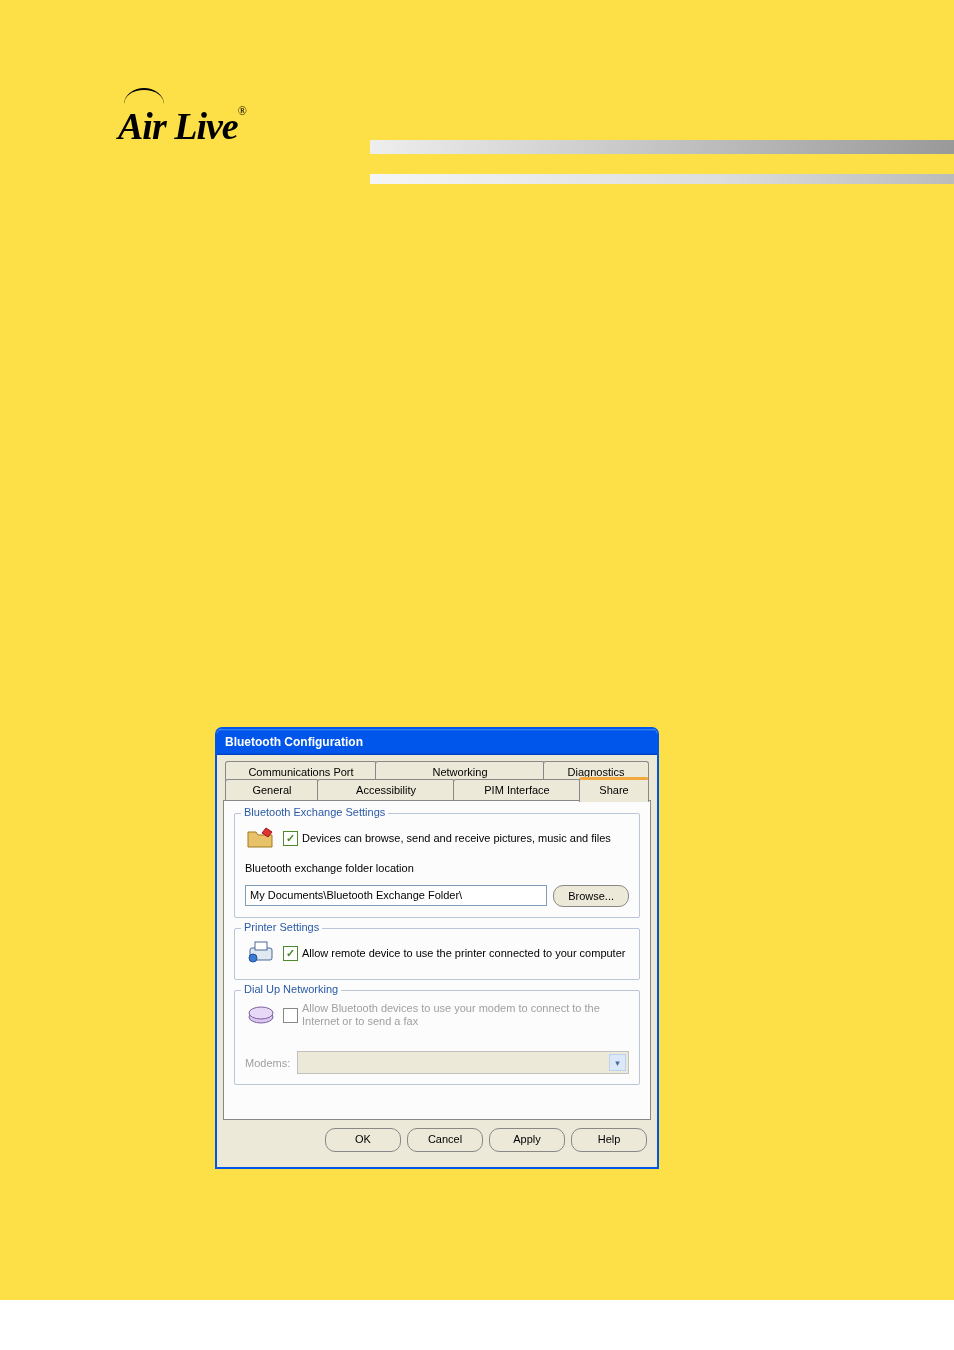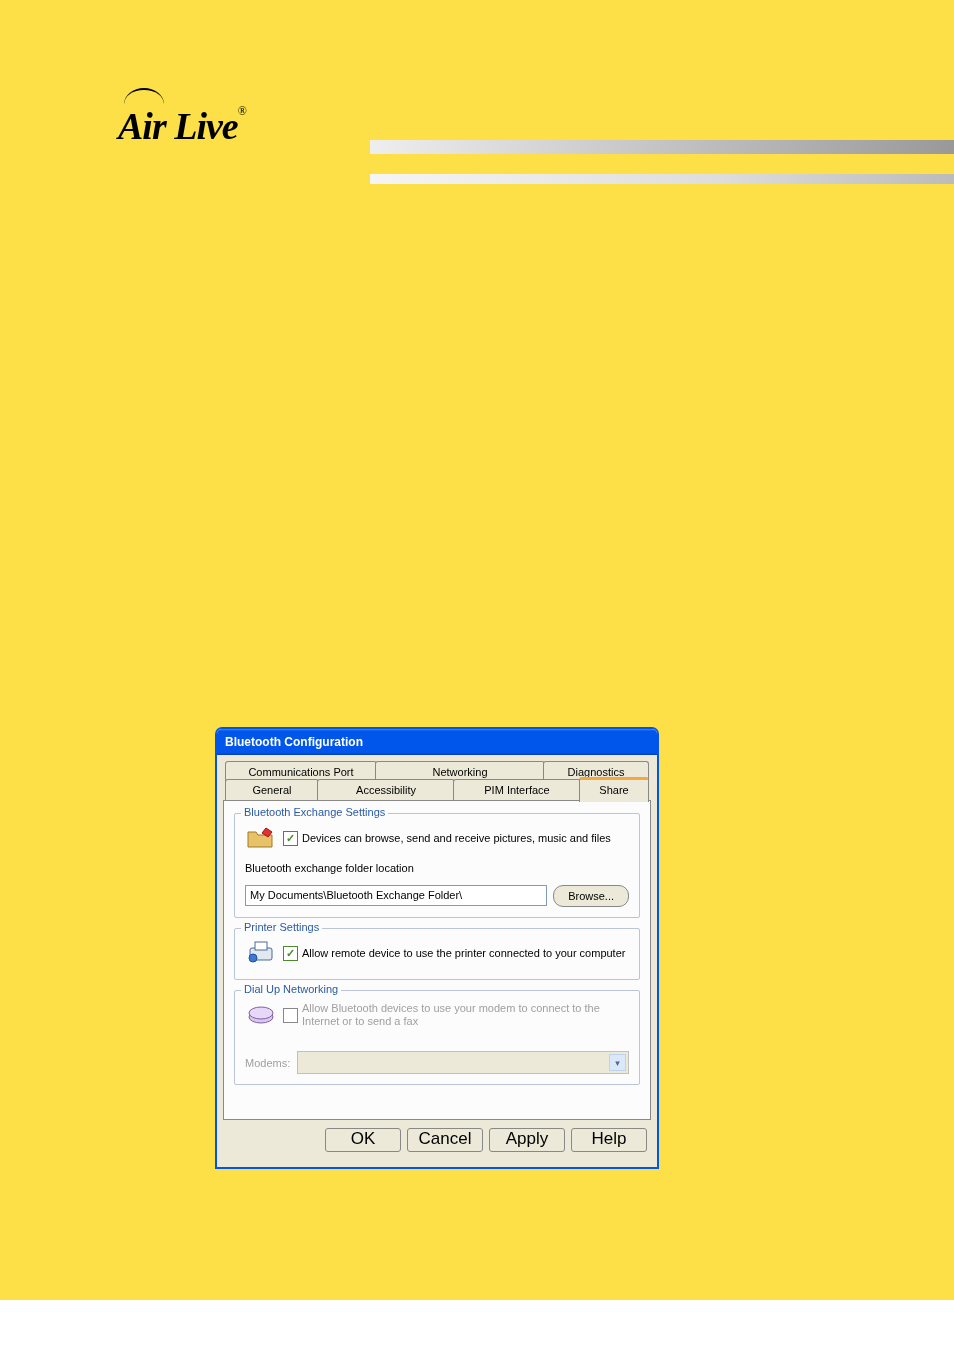--- a/index.html
+++ b/index.html
@@ -28,21 +28,21 @@
 .chk.unchecked{border:1px solid #888;color:transparent}
 .labeltxt{font-size:11px;color:#000}
 .disabled .labeltxt,.disabled label{color:#a0a0a0}
 .subhead{font-size:11px;margin:8px 0 11px}
 .pathrow{display:flex;align-items:flex-start;gap:6px}
 .path-input{flex:1;height:19px;border:1px solid #7f9db9;background:#fff;font-size:11px;padding:0 4px;line-height:19px}
 .btn{height:22px;border:1px solid #888;border-radius:10px;background:#ece9d8;font-size:11px;padding:0 14px;cursor:default}
 .selectbox{flex:1;height:21px;border:1px solid #c0c0c0;background:#ece9d8;display:flex;align-items:center;justify-content:flex-end;padding:0 2px}
 .chevron{width:15px;height:15px;border:1px solid #bcd2ee;background:#dbe8f8;display:flex;align-items:center;justify-content:center;font-size:9px;color:#4a6a9a}
 .btnrow{display:flex;justify-content:flex-end;gap:6px;margin-top:8px;padding:0 4px}
-.actbtn{width:74px;height:22px;border:1px solid #888;border-radius:3px;background:#ece9d8;font-size:17px;text-align:center;line-height:20px;cursor:default}
+.actbtn{width:74px;height:22px;border:1px solid #888;border-radius:10px;background:#ece9d8;font-size:11px;text-align:center;line-height:20px;cursor:default}
 .ic-folder{fill:#e8c268;stroke:#a07a20}
 .ic-printer{fill:#e0e8f0;stroke:#4a6a9a}
 .ic-modem{fill:#d8c8f0;stroke:#8060a0}
 </style>
 </head>
 <body>
 
 <div class="page">
   <div class="logo">
     <div class="arc"></div>

